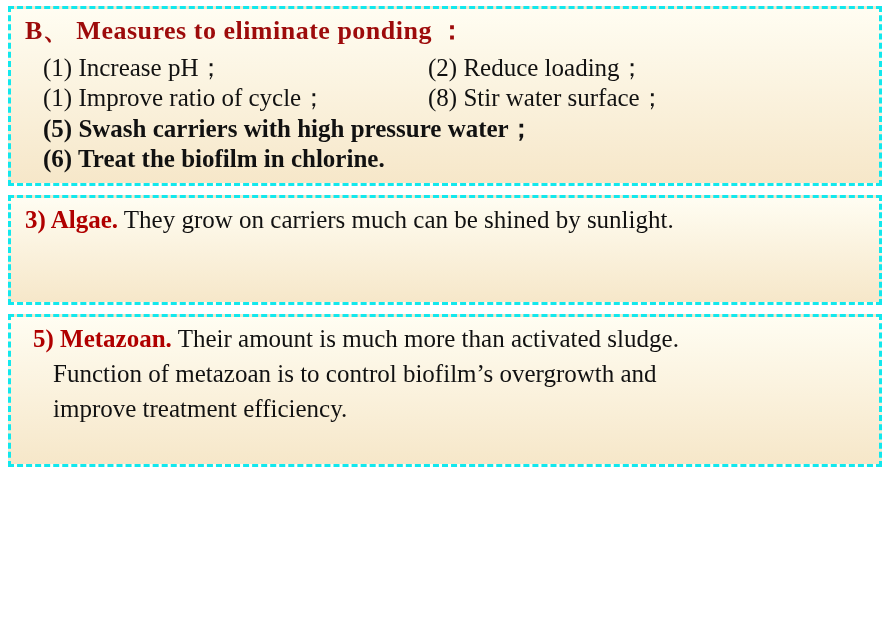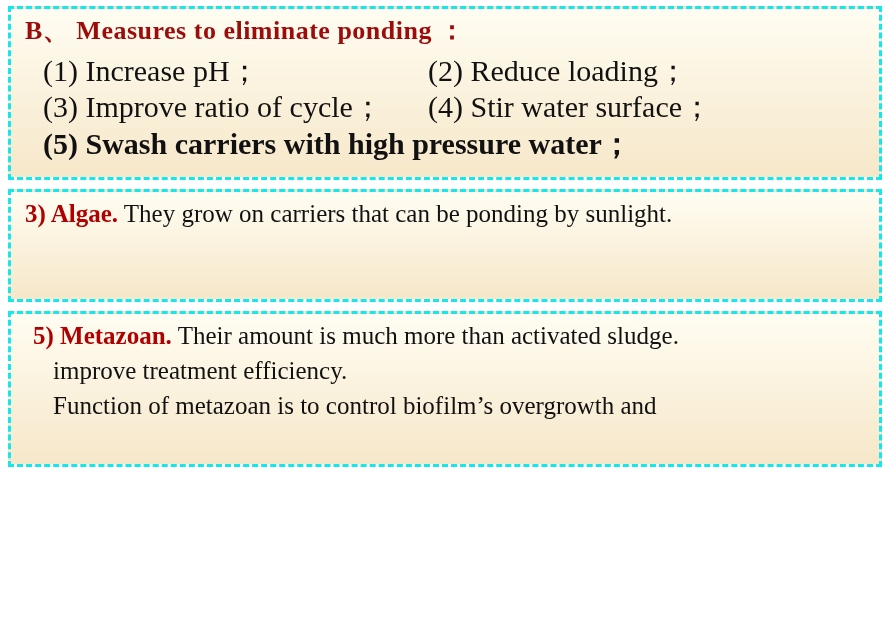--- a/index.html
+++ b/index.html
@@ -29,21 +29,21 @@
     box-sizing: border-box;
     border: 3px dashed #12e8ee;
     background: linear-gradient(to bottom, #fffdf2 0%, #f6e7c9 100%);
     padding: 6px 12px 8px 14px;
   }
   .panel.p1 { height: 241px; }
   .panel.p2 { height: 152px; }
   .panel.p3 { height: 215px; padding-left: 22px; }
 
   .line {
-    font-size: 30px;
+    font-size: 25px;
     color: #111111;
     line-height: 1.22;
     margin: 0;
     white-space: nowrap;
   }
   .heading {
     font-weight: bold;
     color: #9d0b0b;
     font-size: 26px;
     letter-spacing: 0.5px;
@@ -82,27 +82,28 @@
   .tight { margin-bottom: 2px; }
 </style>
 </head>
 <body>
 
 <div class="slide">
 
   <div class="panel p1">
     <p class="line heading">B、 Measures to eliminate ponding ：</p>
     <p class="line row2"><span class="col-a">(1) Increase  pH；</span><span>(2) Reduce  loading；</span></p>
-    <p class="line row2"><span class="col-a">(3) Improve  ratio of cycle；</span><span>(4) Stir water surface；</span></p>
+    <p class="line row2"><span class="col-a">(1) Improve  ratio of cycle；</span><span>(8) Stir water surface；</span></p>
     <p class="line indent">(5) Swash  carriers  with high pressure  water；</p>
+    <p class="line indent">(6) Treat  the biofilm  in chlorine.</p>
   </div>
 
   <div class="panel p2">
-    <p class="body-line"><span class="red-bold">3) Algae.</span><span> They  grow  on carriers that can  be ponding  by sunlight.</span></p>
+    <p class="body-line"><span class="red-bold">3) Algae.</span><span> They  grow  on carriers much can  be shined  by sunlight.</span></p>
   </div>
 
   <div class="panel p3">
     <p class="body-line"><span class="red-bold">5) Metazoan.</span><span> Their  amount  is much  more  than activated  sludge.</span></p>
+    <p class="body-line wrap-indent">Function  of metazoan  is to control biofilm’s    overgrowth  and</p>
     <p class="body-line wrap-indent">improve  treatment  efficiency.</p>
-    <p class="body-line wrap-indent">Function  of metazoan  is to control biofilm’s    overgrowth  and</p>
   </div>
 
 </div>
 
 </body></html>

